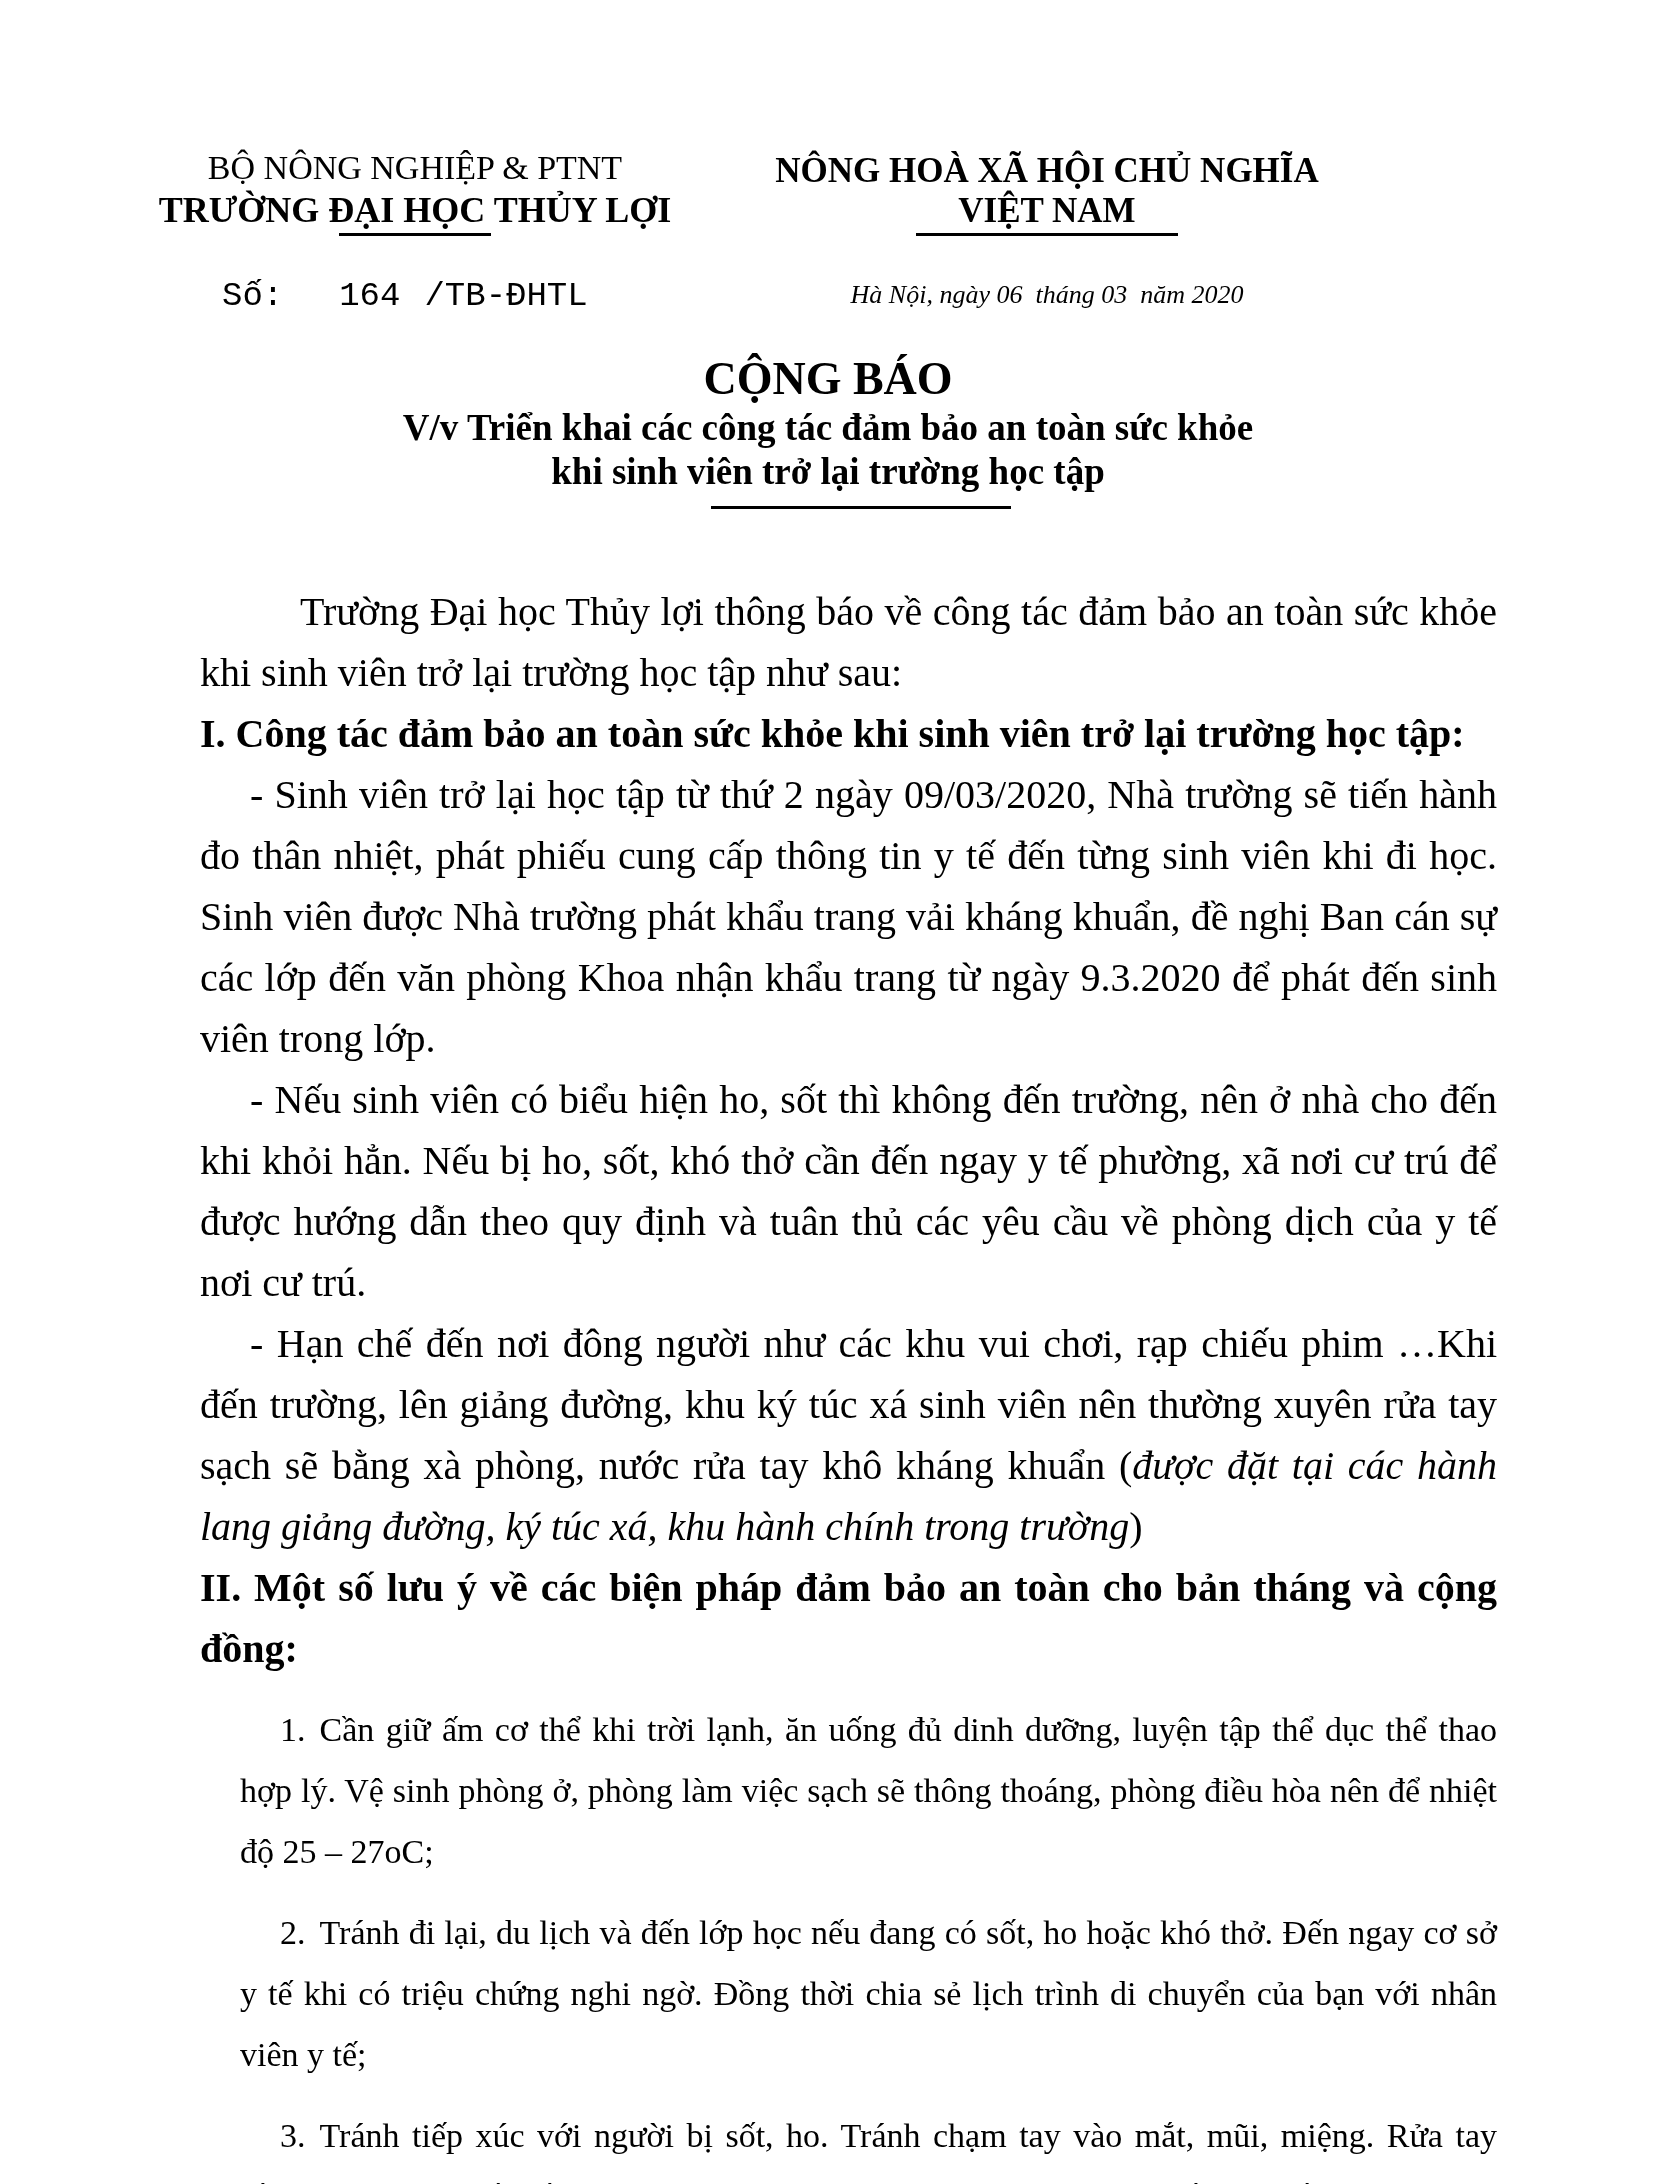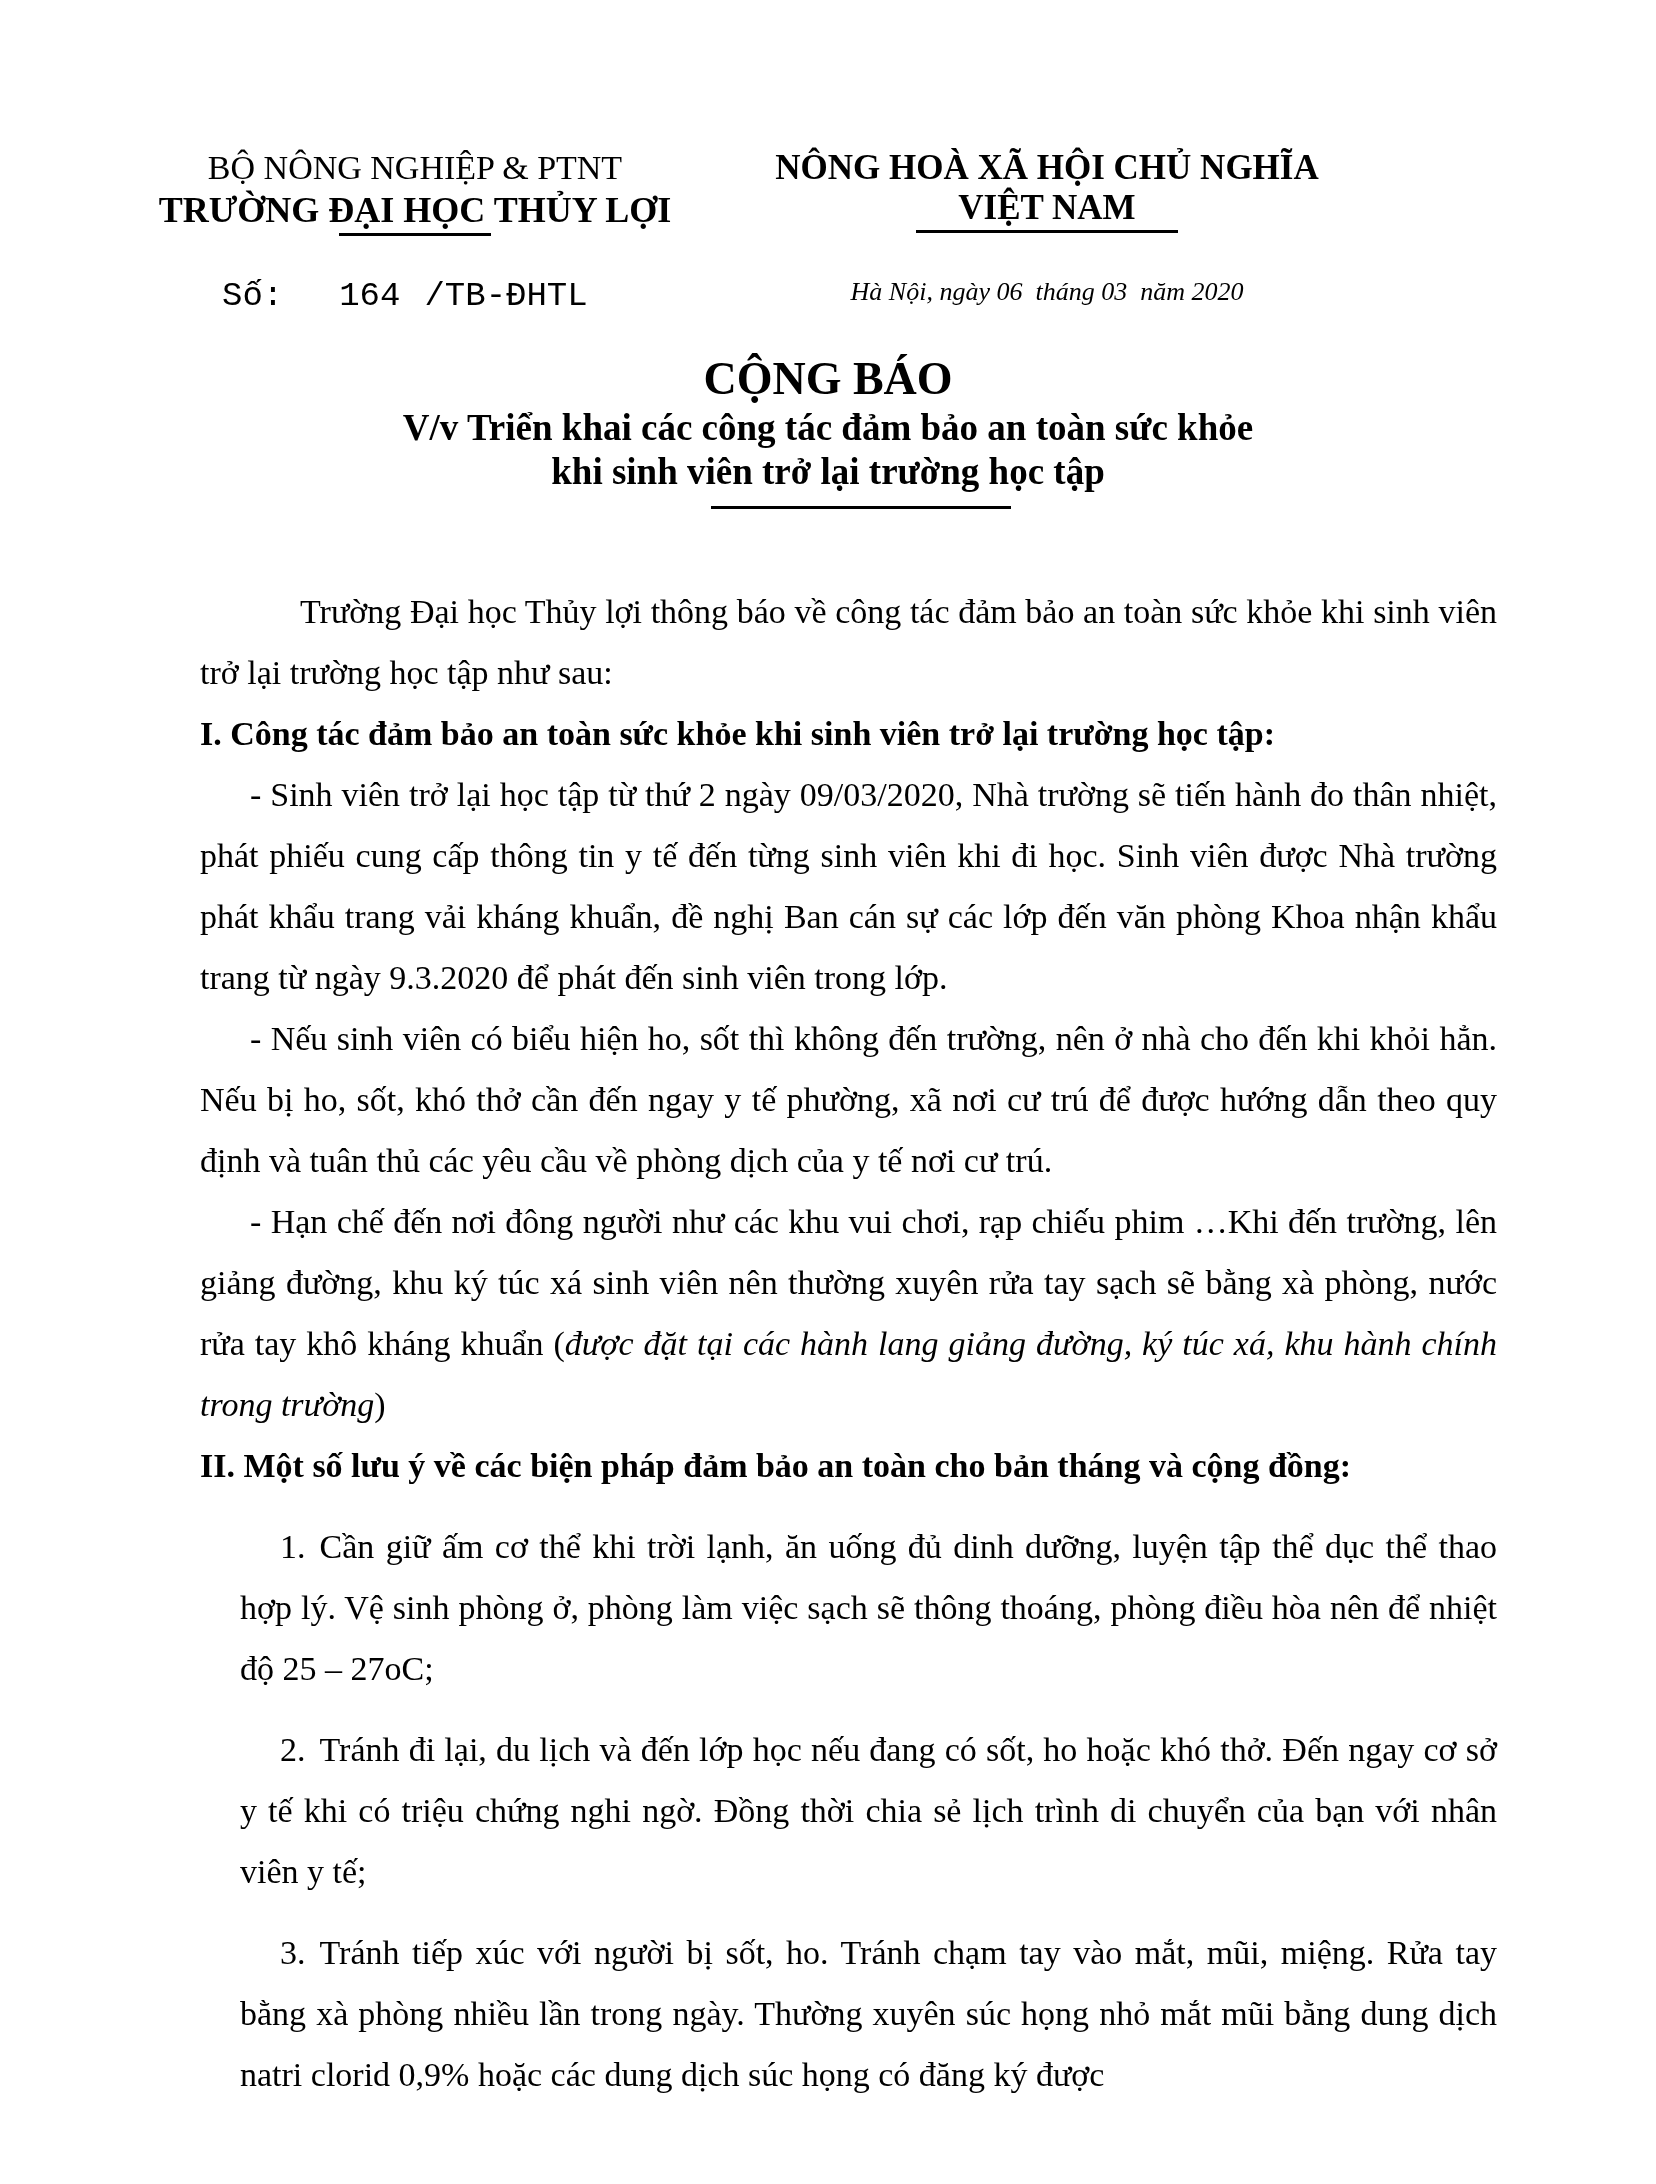--- a/index.html
+++ b/index.html
@@ -2,41 +2,41 @@
 <html><head>
 <meta charset="utf-8">
 <style>
   html,body{margin:0;padding:0;background:#e8e8e8;}
   .page{
     width:1656px;height:2184px;background:#ffffff;color:#000000;
     font-family:"Liberation Serif","DejaVu Serif",serif;
     overflow:hidden;position:relative;margin:0 auto;box-sizing:border-box;
   }
   
-  .doc-header{display:flex;padding:148px 0 0 150px;}
+  .doc-header{display:flex;padding:148px 0 0 150px;align-items:flex-end;}
   .col-org{width:530px;text-align:center;}
   .org-l1{font-size:34px;line-height:40px;}
   .org-l2{font-size:36px;line-height:44px;font-weight:bold;}
   .rule-org{width:152px;height:3px;background:#000;margin:1px auto 0;}
   .doc-num{margin-top:40px;font-size:34px;line-height:40px;text-align:left;padding-left:72px;font-family:Liberation Mono, monospace;}
   .doc-num .num-value{margin-left:56px;}
   .doc-num .num-suffix{margin-left:24px;}
   .col-nat{width:560px;margin-left:87px;text-align:center;}
   .nat-l1{font-size:35px;line-height:40px;font-weight:bold;}
   .motto{font-size:36px;line-height:44px;font-weight:bold;}
   .rule-motto{width:262px;height:3px;background:#000;margin:2px auto 0;}
   .place-date{margin-top:38px;font-size:26px;line-height:42px;font-style:italic;white-space:pre;}
   
   .title-block{text-align:center;margin-top:36px;}
   .doc-title{font-size:46px;line-height:54px;font-weight:bold;}
   .doc-sub{font-size:37px;line-height:44px;font-weight:bold;}
   .rule-title{width:300px;height:3px;background:#000;margin:12px auto 0;position:relative;left:33px;}
   
   .doc-body{padding:0 159px 0 200px;margin-top:72px;}
-  .doc-body p{margin:0;font-size:34px;line-height:61px;text-align:justify;}
+  .doc-body p{margin:0;font-size:40px;line-height:61px;text-align:justify;}
   .ind-lg{text-indent:100px;}
   .ind-sm{text-indent:50px;}
   .h{font-weight:bold;}
   .h2{margin-top:62px;}
   .it{font-style:italic;}
   ol.notes{list-style:none;margin:20px 0 0 0;padding:0;}
   ol.notes li{
     margin:0 0 0 40px;font-size:34px;line-height:61px;
     text-align:justify;text-indent:40px;
   }

